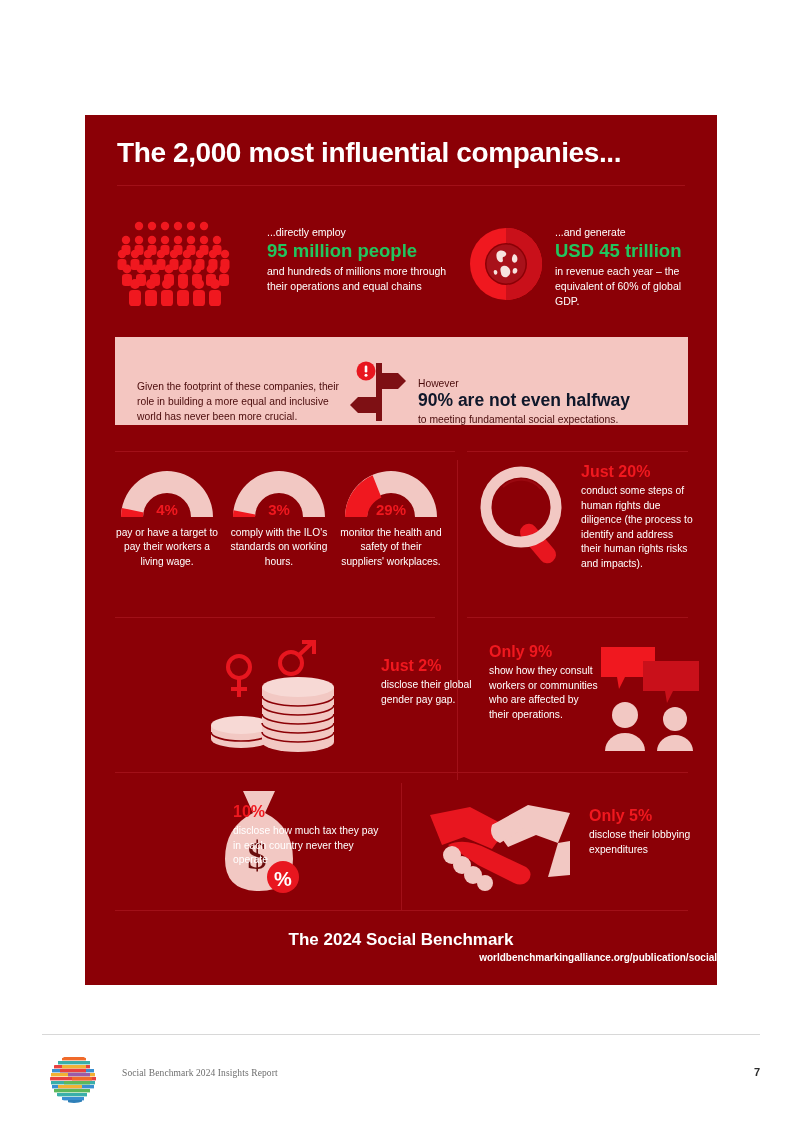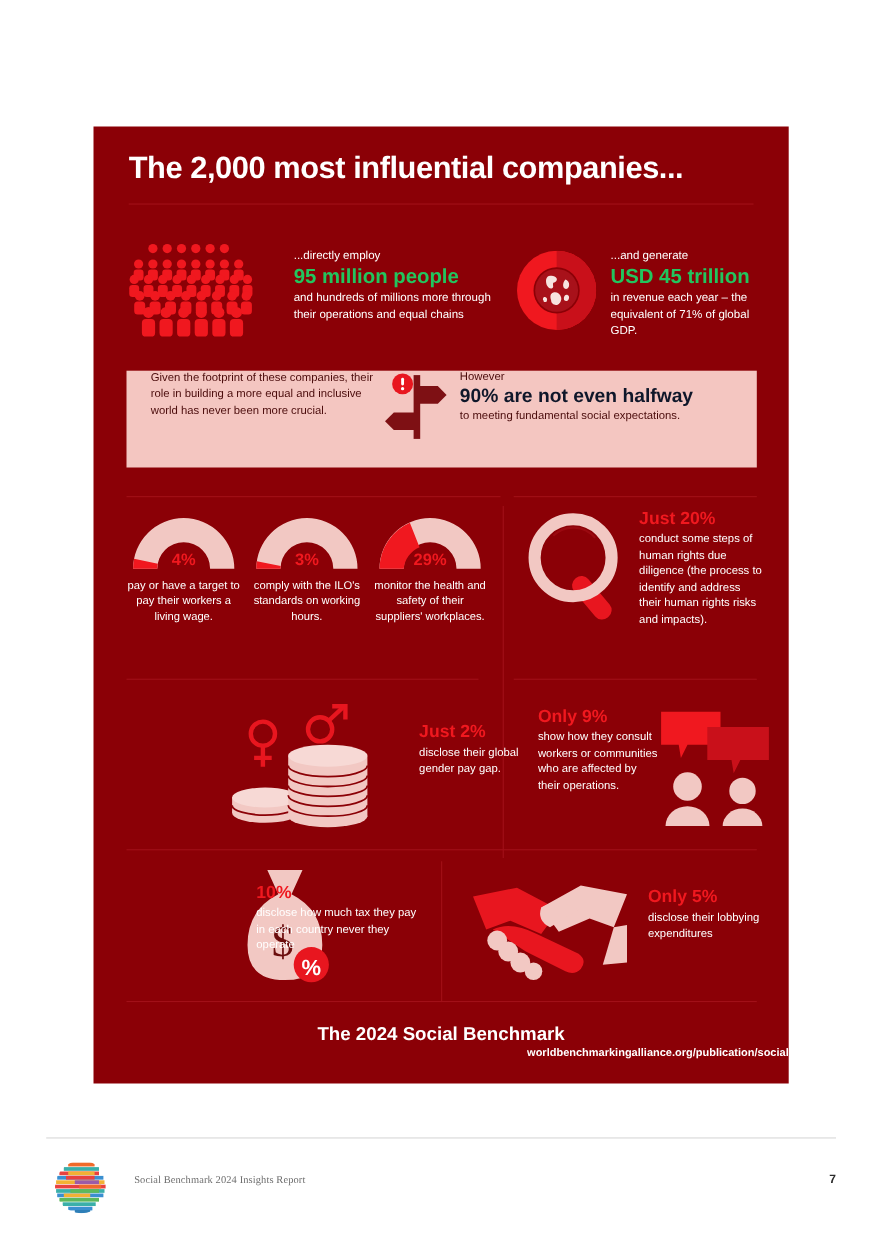--- a/index.html
+++ b/index.html
@@ -99,21 +99,21 @@
 
   
   .callout {
     position: absolute;
     left: 30px;
     top: 222px;
     width: 573px;
     height: 88px;
     background: #f4c6c1;
     display: flex;
-    align-items: flex-start;
+    align-items: flex-end;
   }
   .callout-left {
     width: 225px;
     padding-left: 22px;
     box-sizing: border-box;
     font-size: 10.3px;
     color: #4a0b0b;
     line-height: 1.45;
   }
   .callout-sign {
@@ -359,21 +359,21 @@
           <path d="M33 38 c3 -1 6 1 7 4 c1 3 -1 6 -3 7 c-3 1 -6 -1 -6 -4 c-1 -3 -1 -6 2 -7 Z"></path>
           <path d="M45 40 c2 0 3 2 2 4 c-1 2 -3 2 -4 1 c-1 -2 0 -5 2 -5 Z"></path>
           <path d="M25 42 c2 0 3 2 2 4 c-1 1 -3 1 -3 -1 c-1 -1 0 -3 1 -3 Z"></path>
         </g>
       </svg>
     </div>
 
     <div class="stat-block" style="left:470px; top:110px; width:150px;">
       <p class="stat-pre">...and generate</p>
       <p class="stat-big">USD 45 trillion</p>
-      <p class="stat-post">in revenue each year – the equivalent of 71% of global GDP.</p>
+      <p class="stat-post">in revenue each year – the equivalent of 60% of global GDP.</p>
     </div>
 
     <div class="callout">
       <div class="callout-left">Given the footprint of these companies, their role in building a more equal and inclusive world has never been more crucial.</div>
       <div class="callout-sign">
         <svg width="62" height="66" viewBox="0 0 62 66">
           <rect x="28" y="4" width="6" height="58" fill="#7e1014"></rect>
           <path d="M30 14 H50 L58 22 L50 30 H30 Z" fill="#7e1014"></path>
           <path d="M32 38 H10 L2 46 L10 54 H32 Z" fill="#7e1014"></path>
           <circle cx="18" cy="12" r="9.5" fill="#e8161f"></circle>

